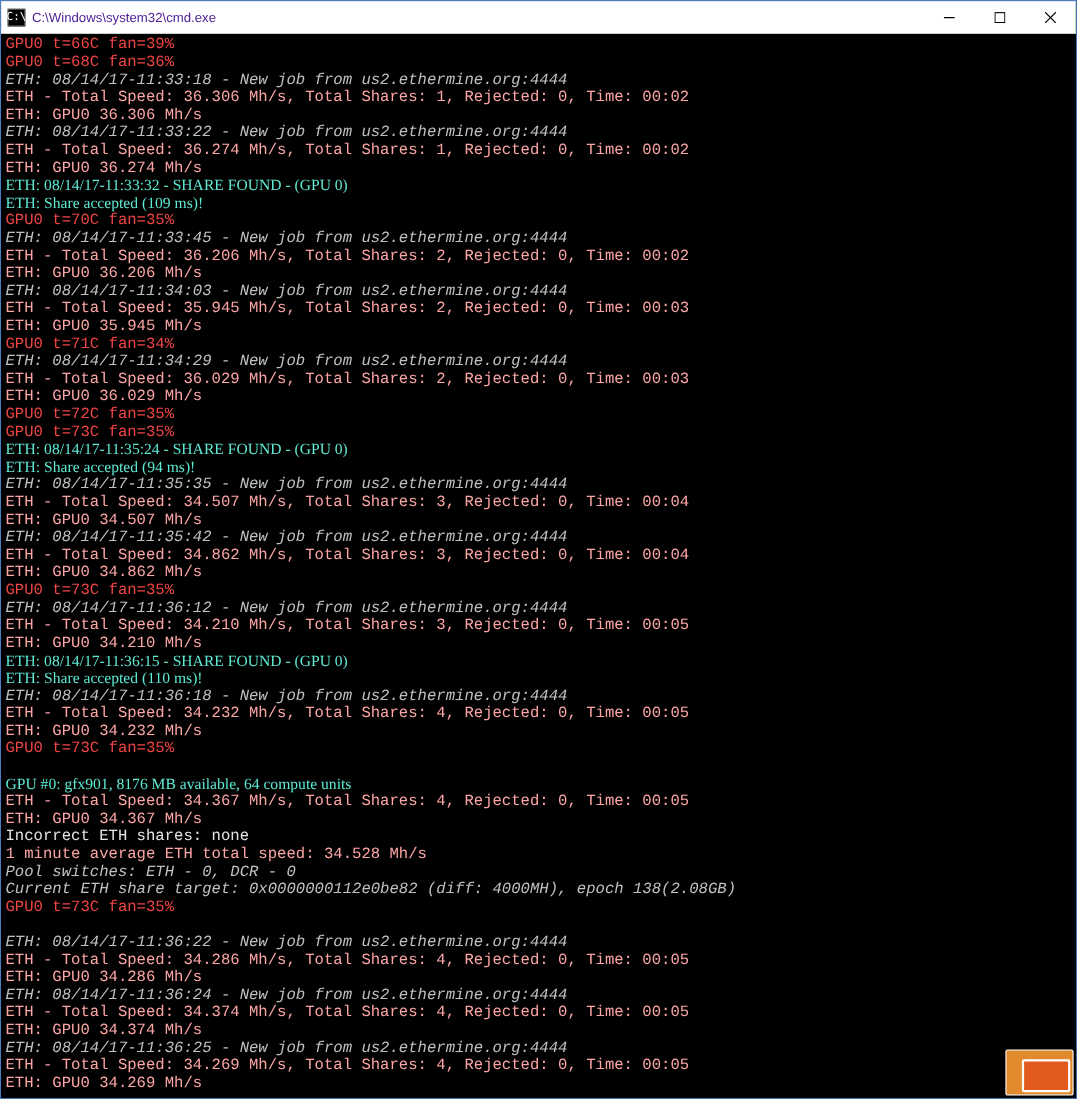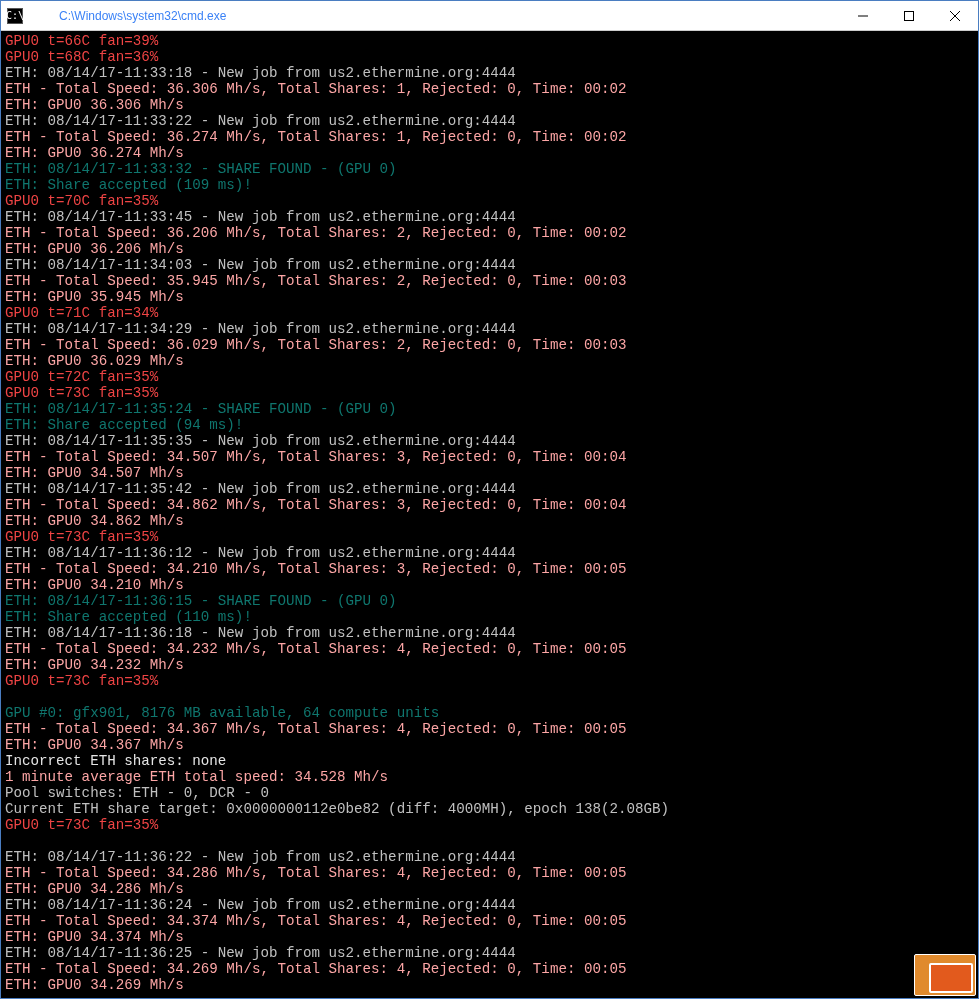--- a/index.html
+++ b/index.html
@@ -30,43 +30,42 @@
   .app-icon {
     width: 16px; height: 16px;
     margin-right: 6px;
     display: inline-flex; align-items: center; justify-content: center;
     font-size: 10px;
     background: #000; color: #fff; font-family: monospace;
     border: 1px solid #555;
   }
   .title {
     font-size: 12px;
-    color: #3b82f6;
+    color: #4c1d95;
     flex: 1;
-    margin-left: 30px;
   }
   .winbtn {
     width: 46px; height: 30px;
     display: inline-flex; align-items: center; justify-content: center;
     font-size: 14px; color: #222;
   }
   .term {
     flex: 1;
     background: #000;
     padding: 2px 4px;
     font-family: Consolas, "Courier New", monospace;
     font-size: 14.2px;
     line-height: 16px;
     white-space: pre;
     overflow: hidden;
   }
   .c-mag  { color: #ef4444; } 
-  .c-wht  { color: #c0c0c0; } 
+  .c-wht  { color: #c0c0c0; font-style: italic; } 
   .c-teal { color: #fca5a5; } 
-  .c-grn  { color: #0f766e; } 
+  .c-grn  { color: #5eead4; font-family: Liberation Serif, serif; } 
   .c-red  { color: #e5e5e5; } 
 
   .watermark {
     position: absolute;
     right: 3px;
     bottom: 3px;
     width: 62px;
     height: 42px;
   }
   .watermark .bg {

